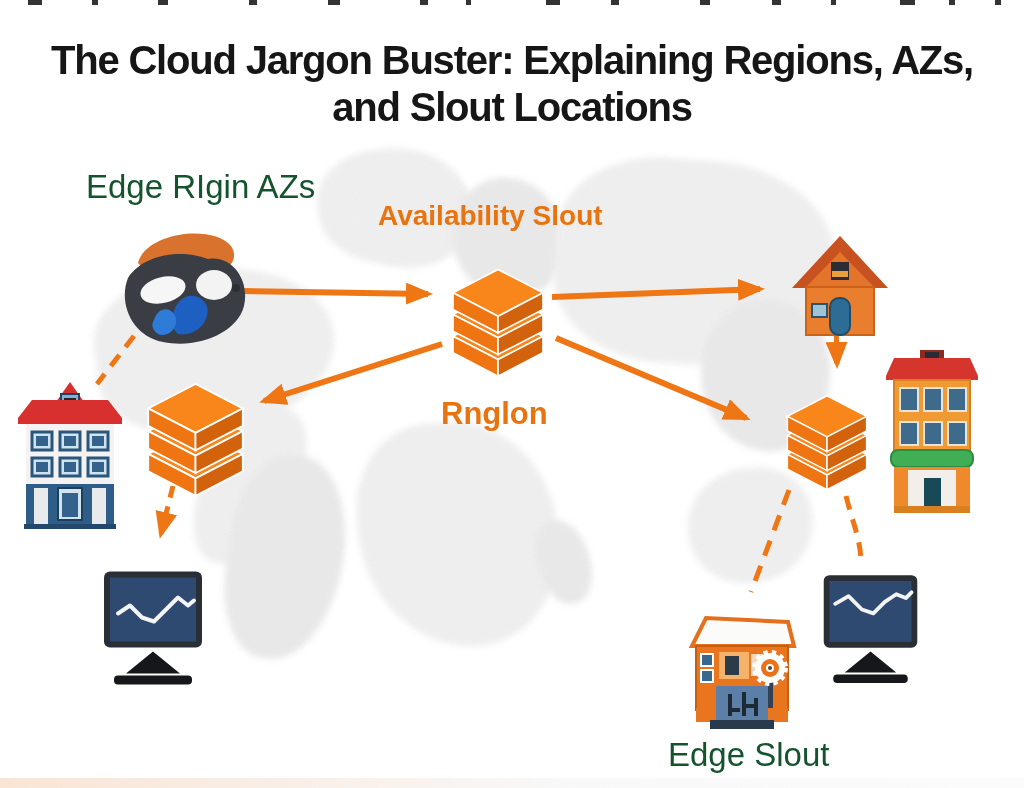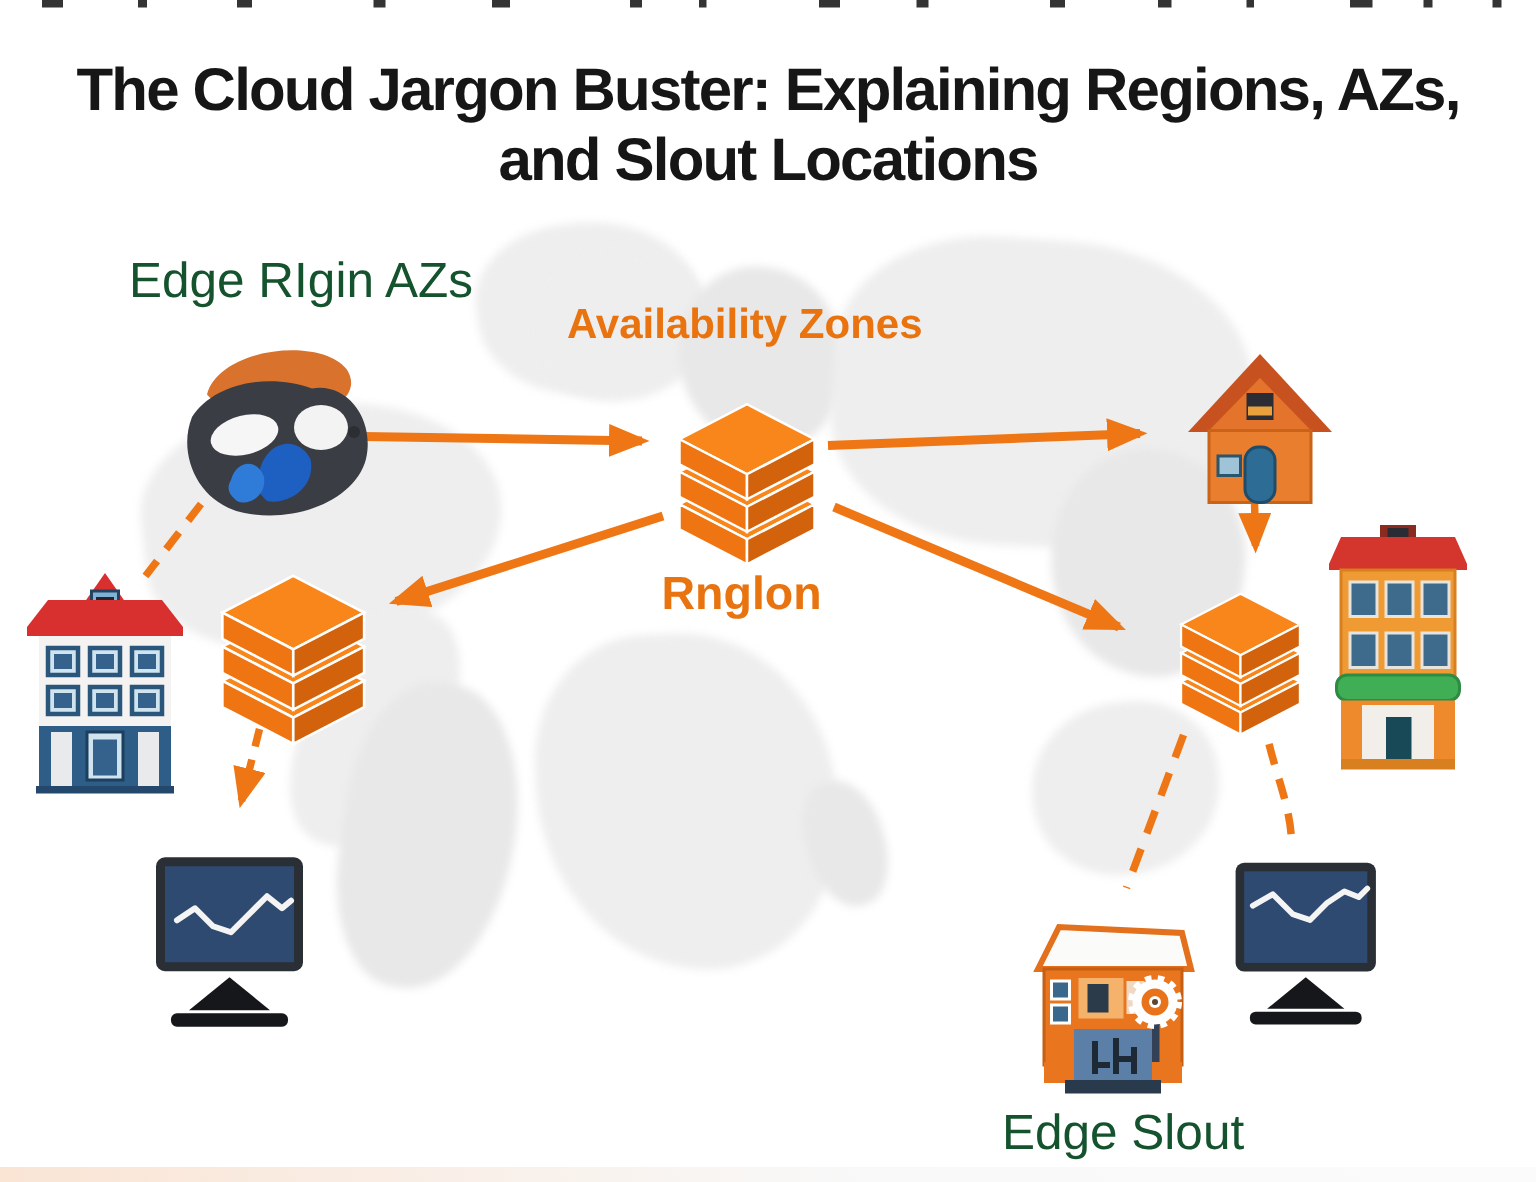--- a/index.html
+++ b/index.html
@@ -229,22 +229,22 @@
     <rect x="24" y="110" width="64" height="9" fill="#2a3a4d"></rect>
   </svg>
 
   <h1 class="title">
     <span>The Cloud Jargon Buster: Explaining Regions, AZs,</span><br>
     <span>and Slout Locations</span>
   </h1>
 
   <div class="lbl" style="left:86px;top:168px">Edge RIgin AZs</div>
 
-  <div class="lbl-orange" style="left:378px;top:200px;font-size:28px">Availability Zones</div>
-
-
-  <div class="lbl-orange" style="left:441px;top:378px;font-size:31px">Rnglon</div>
+  <div class="lbl-orange" style="left:378px;top:200px;font-size:28px">Availability Slout</div>
+
+
+  <div class="lbl-orange" style="left:441px;top:396px;font-size:31px">Rnglon</div>
 
   <div class="lbl" style="left:668px;top:736px">Edge Slout</div>
 
   <div class="bottom-band"></div>
 
 </div>
 
 </body></html>

